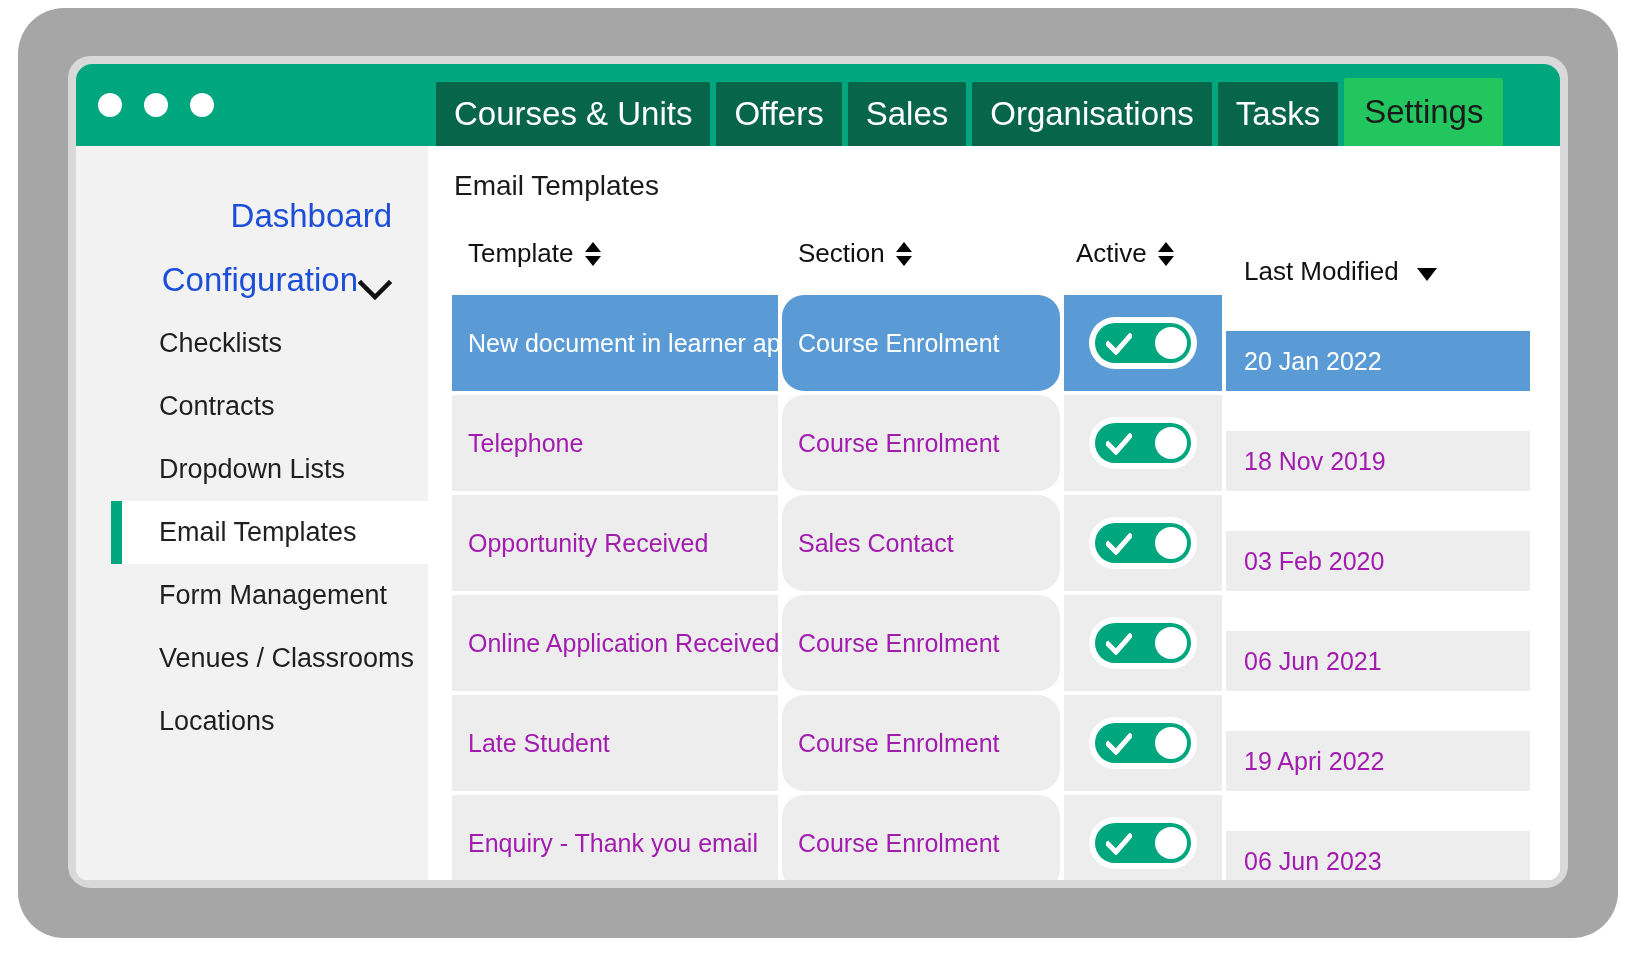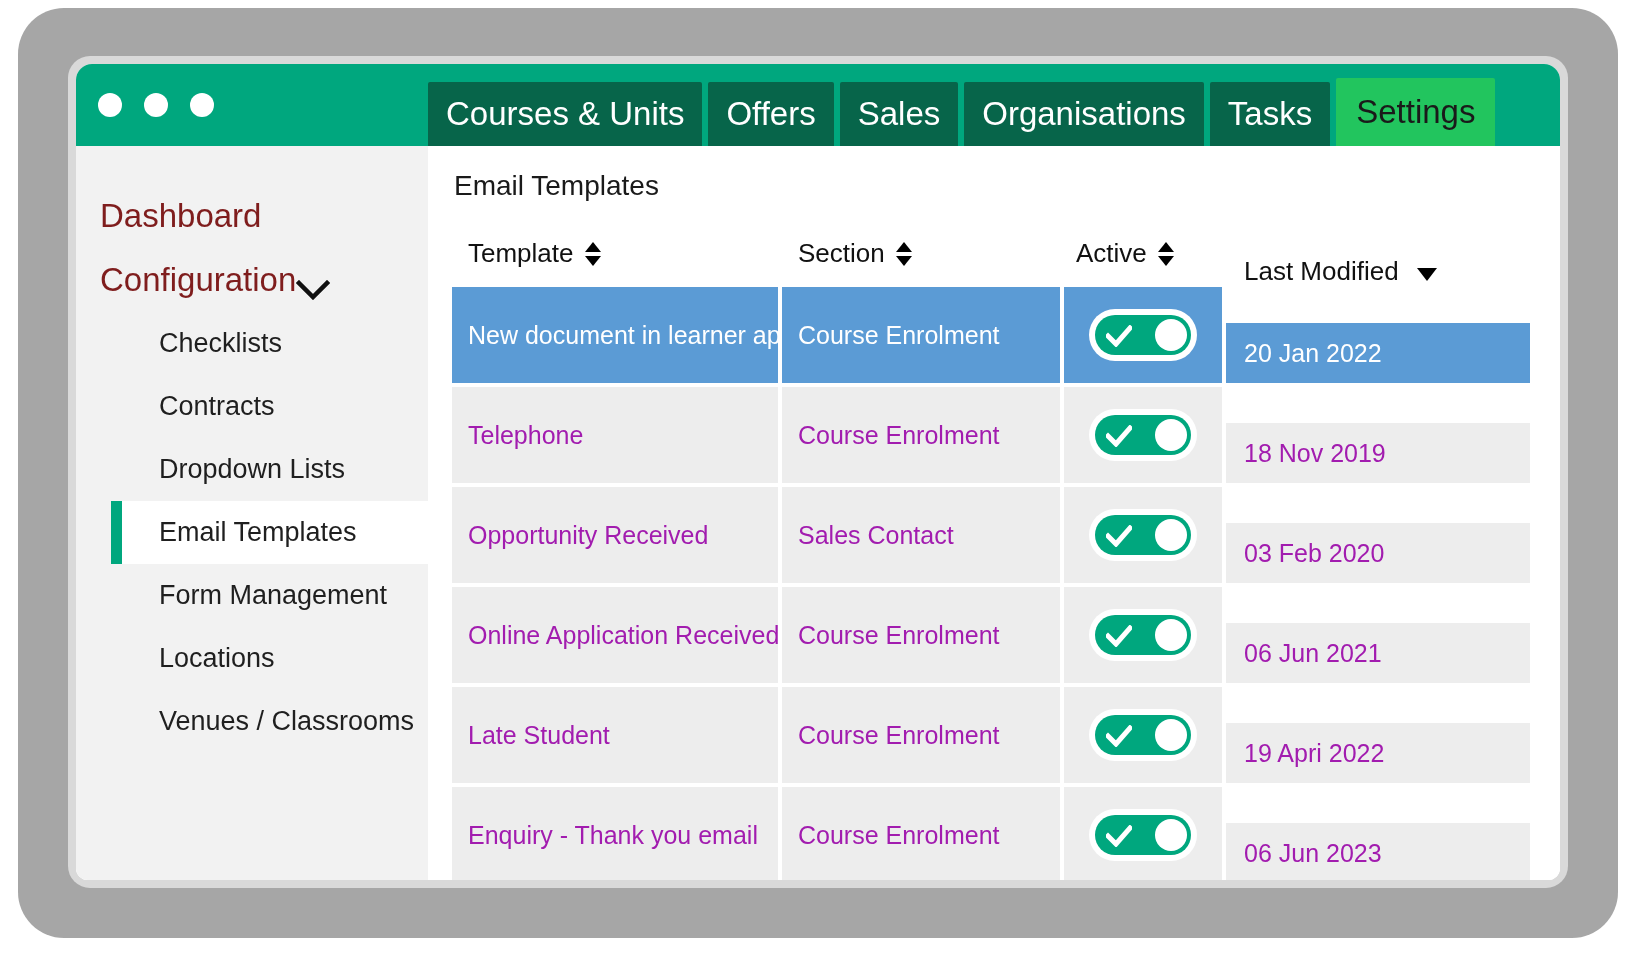--- a/index.html
+++ b/index.html
@@ -50,21 +50,21 @@
     left: 22px; top: 29px;
     display: flex; gap: 22px;
   }
   .dot {
     width: 24px; height: 24px;
     border-radius: 50%;
     background: #ffffff;
   }
   #tabstrip {
     position: absolute;
-    left: 352px; bottom: 0;
+    left: 360px; bottom: 0;
     display: flex;
     align-items: flex-end;
     gap: 6px;
   }
   .tab {
     background: #07654a;
     color: #ffffff;
     font-size: 33px;
     line-height: 1;
     padding: 15px 18px 16px 18px;
@@ -89,25 +89,25 @@
   
   #sidebar {
     width: 352px;
     background: #f2f2f2;
     padding-top: 38px;
     position: relative;
     flex: 0 0 352px;
   }
   .nav-top {
     font-size: 33px;
-    color: #7f1d1d;
+    color: #1d4ed8;
     padding: 13px 0 13px 24px;
     display: flex;
     align-items: center;
-    justify-content: flex-start;
+    justify-content: flex-end;
     padding-right: 36px;
   }
   .chevron-down {
     width: 34px; height: 20px;
     flex: 0 0 auto;
   }
   .nav-item {
     position: relative;
     font-size: 27px;
     color: #1f1f1f;
@@ -138,20 +138,21 @@
     margin-bottom: 18px;
     margin-left: 2px;
   }
 
   
   #templates-table {
     width: 100%;
   }
   .thead {
     display: flex;
+    padding-bottom: 8px;
   }
   .th {
     font-size: 26px;
     color: #111111;
     display: flex;
     align-items: center;
     gap: 10px;
   }
   .col-template  { flex: 0 0 330px; padding-left: 16px; }
   .col-section   { flex: 0 0 282px; padding-left: 16px; }
@@ -175,21 +176,21 @@
     color: #a21caf;
     padding-left: 16px;
     overflow: hidden;
     white-space: nowrap;
   }
   .trow.highlight .td {
     background: #5b9bd5;
     color: #ffffff;
   }
   .td.col-template  { flex: 0 0 326px; }
-  .td.col-section   { flex: 0 0 278px; }
+  .td.col-section   { flex: 0 0 278px; border-radius: 22px; }
   .td.col-active    { flex: 0 0 158px; justify-content: center; padding-left: 0; }
   .td.col-modified  { flex: 1 1 auto; padding-left: 18px; }
 
   
   .toggle {
     position: relative;
     width: 108px; height: 52px;
     background: #ffffff;
     border-radius: 26px;
     display: flex;
@@ -253,22 +254,22 @@
                 <path d="M3 3 L17 17 L31 3" fill="none" stroke="#111111" stroke-width="4.5" stroke-linecap="square"></path>
               </svg>
             </span>
           </div>
           <div id="sidebar-items">
               <div class="nav-item"><span>Checklists</span></div>
               <div class="nav-item"><span>Contracts</span></div>
               <div class="nav-item"><span>Dropdown Lists</span></div>
               <div class="nav-item selected"><span>Email Templates</span></div>
               <div class="nav-item"><span>Form Management</span></div>
+              <div class="nav-item"><span>Venues / Classrooms</span></div>
               <div class="nav-item"><span>Locations</span></div>
-              <div class="nav-item"><span>Venues / Classrooms</span></div>
             </div>
         </div>
 
         <div id="main">
           <div id="panel-title">Email Templates</div>
 
           <div id="templates-table">
             <div class="thead" id="table-head">
                 <div class="th col-template">
                   <span>Template</span>

